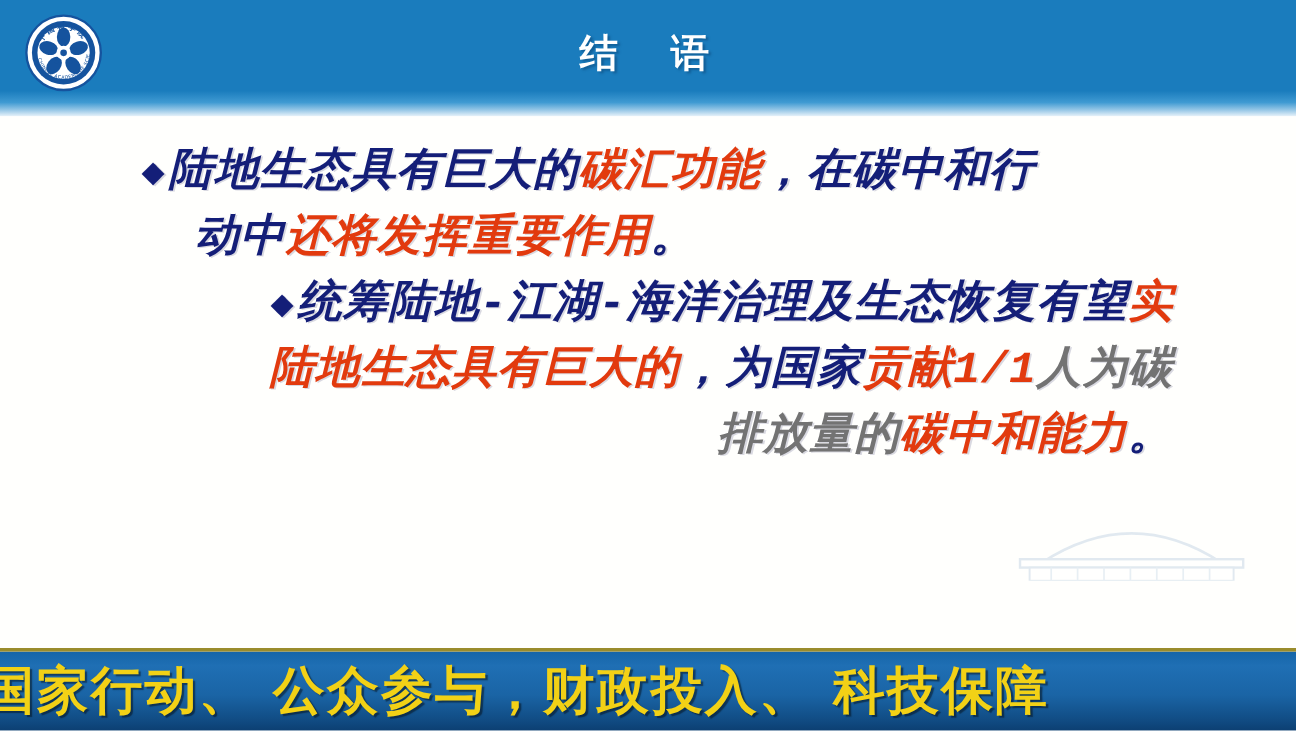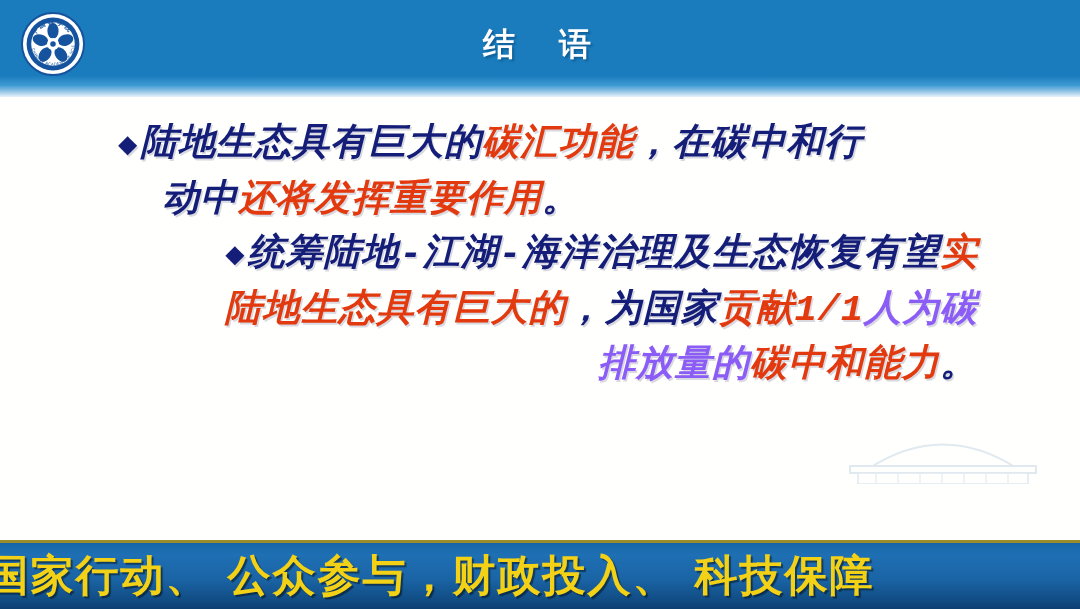--- a/index.html
+++ b/index.html
@@ -61,21 +61,21 @@
   .marker{
     color:#141e78;
     font-style:normal;
     font-size:32px;
     margin-right:2px;
     text-shadow:1.5px 1.5px 0px rgba(170,170,190,.45);
   }
   .ln{display:block;}
   .ind{padding-left:44px;}
   .hl{color:#e23a0e;}
-  .blk{color:#8b5cf6;}
+  .blk{color:#737373;}
 
   
   #watermark{
     position:absolute;right:22px;bottom:56px;width:230px;height:62px;
     opacity:.55;
   }
   #watermark svg{display:block;width:230px;height:62px;}
 
   
   #footer{

